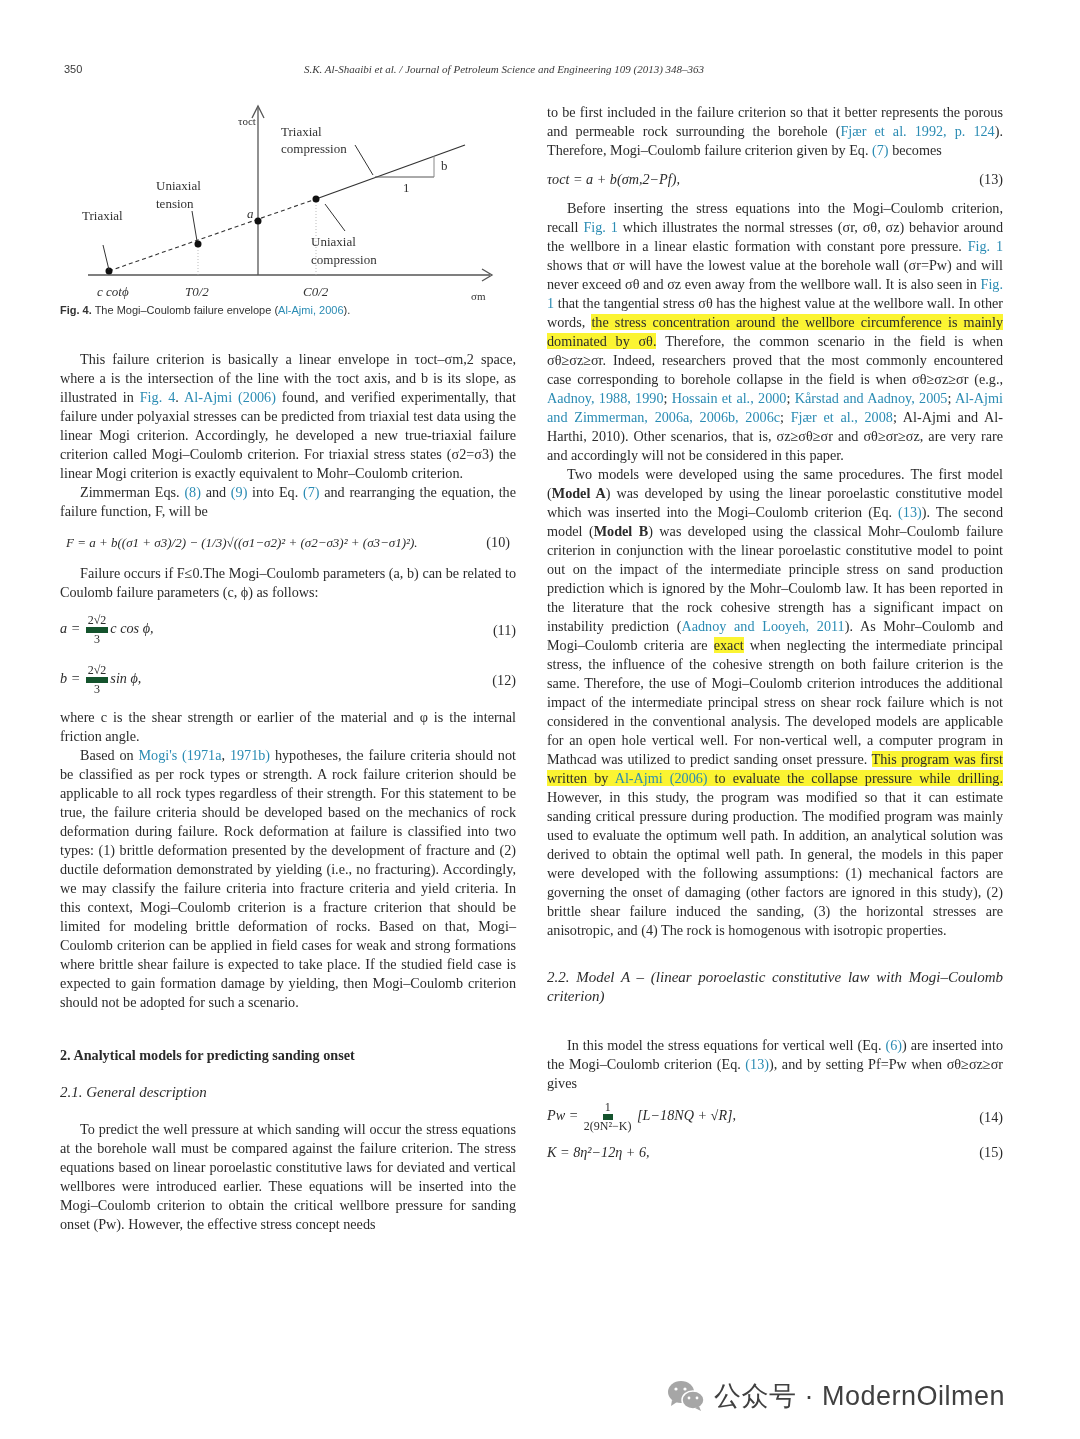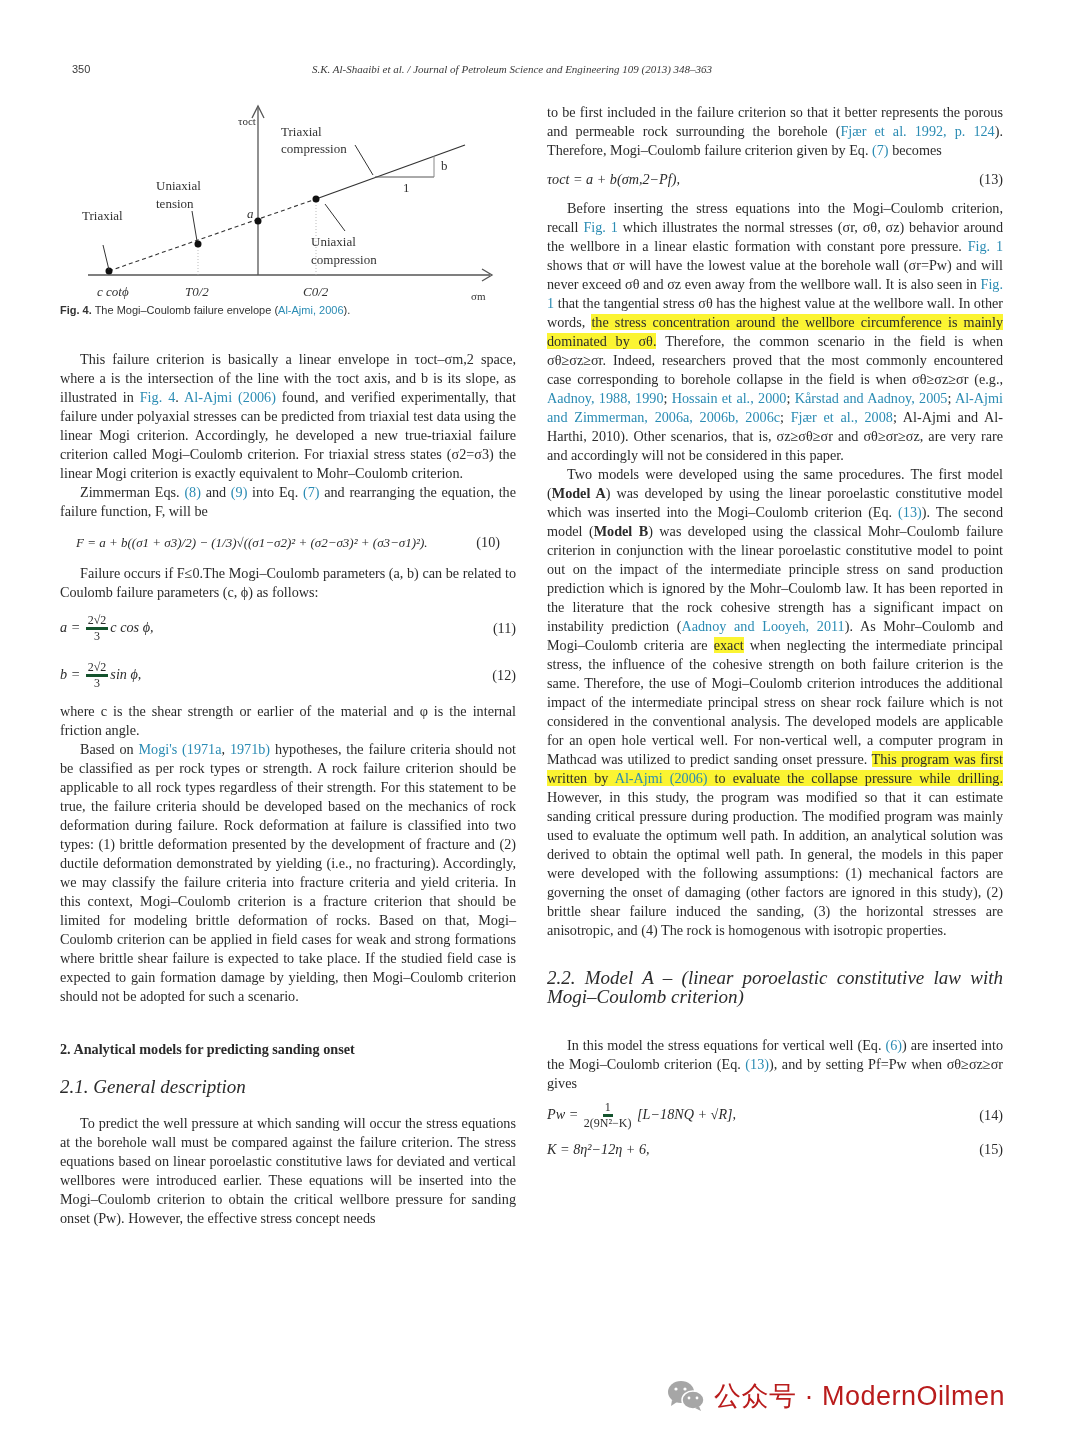--- a/index.html
+++ b/index.html
@@ -1,40 +1,40 @@
 <!DOCTYPE html>
 <html><head>
 <meta charset="utf-8">
 <style>
   html, body { margin:0; padding:0; background:#ffffff; }
   body { width:1080px; height:1439px; position:relative; overflow:hidden;
          font-family:"Liberation Serif","DejaVu Serif",serif; color:#2b2b2b; }
-  .hdr { position:absolute; top:63px; left:12px; width:1000px; height:20px; font-size:11px; color:#3a3a3a; }
+  .hdr { position:absolute; top:63px; left:4px; width:1000px; height:20px; font-size:11px; color:#3a3a3a; }
   .hdr .pg { position:absolute; left:60px; font-family:"Liberation Sans",sans-serif; }
   .hdr .jr { position:absolute; left:0; right:0; text-align:center; font-style:italic; }
   .col { position:absolute; width:456px; font-size:14.2px; line-height:19px; text-align:justify; }
   .colL { left:60px; top:350px; }
   .colR { left:547px; top:103px; }
   p { margin:0; }
   .ind { text-indent:20px; }
   .lnk { color:#2a8bb3; }
   .hl { background:#fbf432; }
   .it { font-style:italic; }
   .bold { font-weight:bold; }
   .eq { display:flex; justify-content:space-between; align-items:center; margin:10px 0; }
   .eqnum { font-family:"Liberation Serif",serif; }
   .sec { font-weight:bold; font-size:14.2px; margin-top:34px; }
-  .subsec { font-style:italic; font-size:19px; margin-top:18px; }
+  .subsec { font-style:italic; font-size:15px; margin-top:18px; }
   .fig { position:absolute; left:60px; top:100px; width:470px; height:230px; }
   .figcap { position:absolute; left:60px; top:304px; width:470px; text-align:left;
             font-family:"Liberation Sans",sans-serif; font-size:11px; color:#333; }
   .frac { display:inline-flex; flex-direction:column; align-items:center; vertical-align:middle; font-size:12px; line-height:13px; margin:0 2px; }
-  .frac .num { border-bottom:3px solid #14532d; padding:0 2px; }
+  .frac .num { border-bottom:6px solid #14532d; padding:0 2px; }
   .wm { position:absolute; left:666px; top:1378px; font-family:"Liberation Sans",sans-serif;
-        font-size:27px; color:#b91c1c; display:flex; align-items:center; letter-spacing:0.5px; }
+        font-size:27px; color:#404040; display:flex; align-items:center; letter-spacing:0.5px; }
   .wm svg { margin-right:8px; }
 </style>
 </head>
 <body>
 
 <div class="hdr">
   <span class="pg">350</span>
   <span class="jr">S.K. Al-Shaaibi et al. / Journal of Petroleum Science and Engineering 109 (2013) 348–363</span>
 </div>
 
@@ -79,21 +79,21 @@
   <text x="37" y="196" font-size="13" font-style="italic" fill="#333">c cotϕ</text>
   <text x="125" y="196" font-size="13" font-style="italic" fill="#333">T0/2</text>
   <text x="243" y="196" font-size="13" font-style="italic" fill="#333">C0/2</text>
   <text x="411" y="200" font-size="11" fill="#333">σm</text>
 </svg>
 <div class="figcap"><b>Fig. 4.</b><span> The Mogi–Coulomb failure envelope (</span><span class="lnk">Al-Ajmi, 2006</span><span>).</span></div>
 
 <div class="col colL">
   <p class="ind"><span>This failure criterion is basically a linear envelope in τoct–σm,2 space, where a is the intersection of the line with the τoct axis, and b is its slope, as illustrated in </span><span class="lnk">Fig. 4</span><span>. </span><span class="lnk">Al-Ajmi (2006)</span><span> found, and verified experimentally, that failure under polyaxial stresses can be predicted from triaxial test data using the linear Mogi criterion. Accordingly, he developed a new true-triaxial failure criterion called Mogi–Coulomb criterion. For triaxial stress states (σ2=σ3) the linear Mogi criterion is exactly equivalent to Mohr–Coulomb criterion.</span></p>
   <p class="ind"><span>Zimmerman Eqs. </span><span class="lnk">(8)</span><span> and </span><span class="lnk">(9)</span><span> into Eq. </span><span class="lnk">(7)</span><span> and rearranging the equation, the failure function, F, will be</span></p>
-  <div class="eq" style="margin:12px 16px;gap:38px;">
+  <div class="eq" style="margin:12px 6px;gap:38px;">
     <span class="it" style="font-size:13px;">F = a + b((σ1 + σ3)/2) − (1/3)√((σ1−σ2)² + (σ2−σ3)² + (σ3−σ1)²).</span>
     <span class="eqnum">(10)</span>
   </div>
   <p class="ind">Failure occurs if F≤0.The Mogi–Coulomb parameters (a, b) can be related to Coulomb failure parameters (c, ϕ) as follows:</p>
   <div class="eq" style="margin:12px 0 18px;">
     <span><span class="it">a =</span> <span class="frac">
           <span class="num">2√2</span>
           <span>3</span>
         </span><span class="it">c cos ϕ,</span></span>
     <span class="eqnum">(11)</span>

